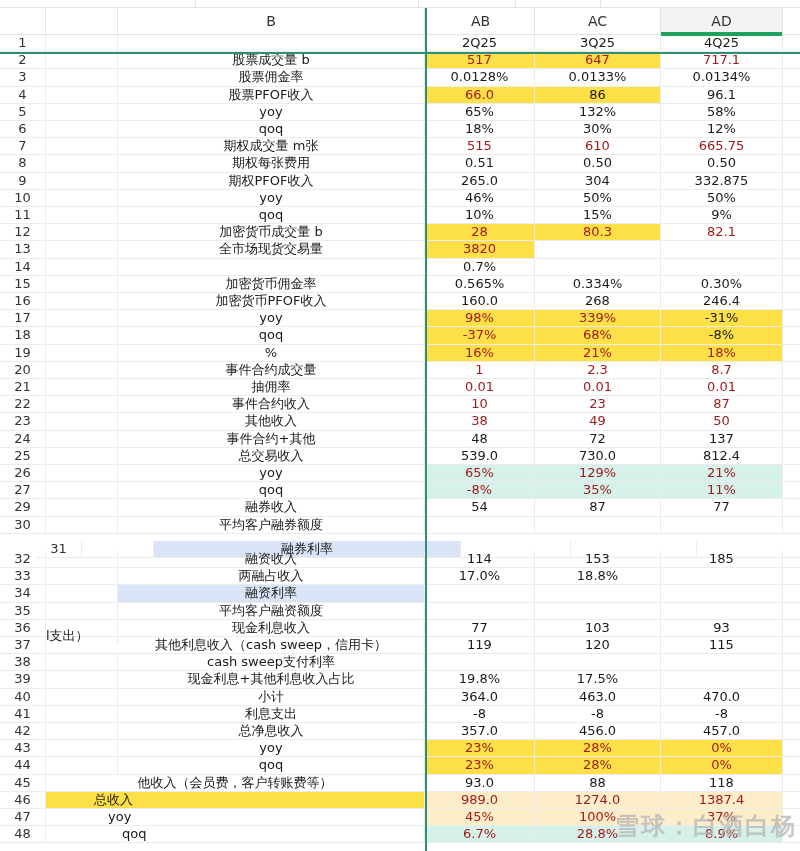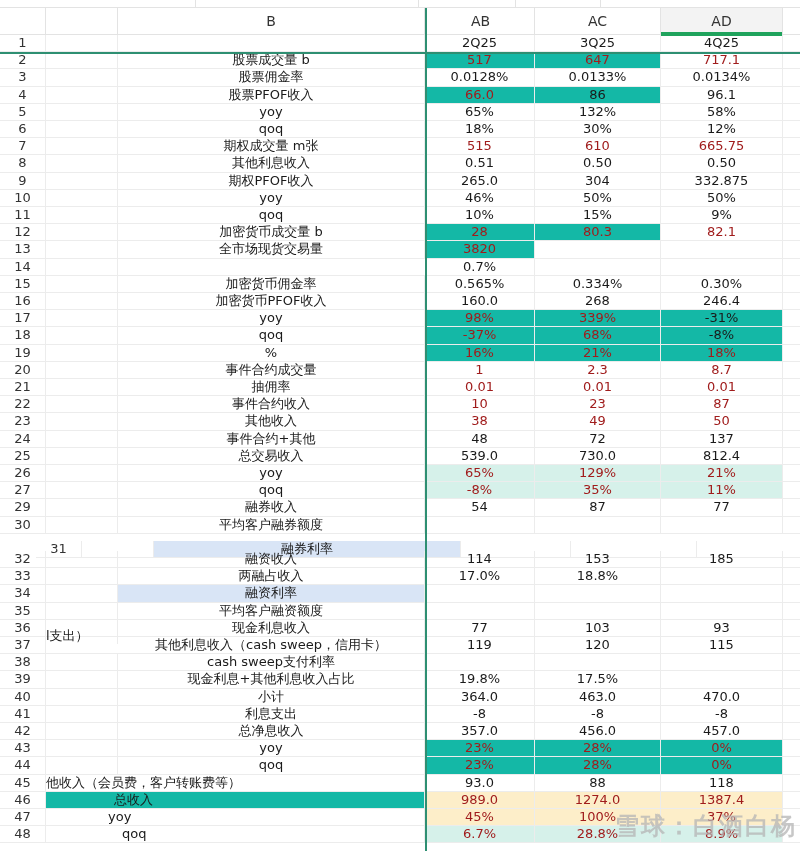--- a/index.html
+++ b/index.html
@@ -19,21 +19,21 @@
     .row .c { position: absolute; top: 0; height: 100%; line-height: 16px; text-align: center; white-space: nowrap; overflow: visible; border-right: 1px solid #ececec; font-size: 13px; }
     .rn { left: 0; width: 46px; text-align: center !important; color: #333; }
     .ca { left: 46px; width: 72px; }
     .cb { left: 118px; width: 307px; }
     .cab { left: 425px; width: 110px; }
     .cac { left: 535px; width: 126px; }
     .cad { left: 661px; width: 122px; }
     .cae { left: 783px; width: 17px; border-right: none !important; }
 
     .red { color: #a01c1c; }
-    .bg-pink { background: #14b8a6; }
+    .bg-pink { background: #fde047; }
     .bg-mint { background: #d6f1ea; }
     .bg-blue { background: #d9e5f6; }
     .bg-yellow { background: #fdeec9; }
 
     .freeze-h { position: absolute; left: 0; top: 52px; width: 800px; height: 2px; background: #2e8f72; }
     .freeze-v { position: absolute; left: 425px; top: 8px; width: 2px; height: 843px; background: #2e8f72; }
 
     .watermark { position: absolute; left: 615px; top: 810px; font-size: 24px; color: rgba(180,180,180,0.75); letter-spacing: 2px; white-space: nowrap; pointer-events: none; font-weight: bold; }
   </style>
 </head>
@@ -116,21 +116,21 @@
       <div class="c ca"></div>
       <div class="c cb">期权成交量 m张</div>
       <div class="c cab red">515</div>
       <div class="c cac red">610</div>
       <div class="c cad red">665.75</div>
       <div class="c cae"></div>
     </div>
     <div class="row" style="top: 120.4px;">
       <div class="c rn">8</div>
       <div class="c ca"></div>
-      <div class="c cb">其他利息收入</div>
+      <div class="c cb">期权每张费用</div>
       <div class="c cab">0.51</div>
       <div class="c cac">0.50</div>
       <div class="c cad">0.50</div>
       <div class="c cae"></div>
     </div>
     <div class="row" style="top: 137.6px;">
       <div class="c rn">9</div>
       <div class="c ca"></div>
       <div class="c cb">期权PFOF收入</div>
       <div class="c cab">265.0</div>
@@ -438,29 +438,29 @@
       <div class="c rn">44</div>
       <div class="c ca"></div>
       <div class="c cb">qoq</div>
       <div class="c cab bg-pink red">23%</div>
       <div class="c cac bg-pink red">28%</div>
       <div class="c cad bg-pink red">0%</div>
       <div class="c cae"></div>
     </div>
     <div class="row" style="top: 739.6px;">
       <div class="c rn">45</div>
-      <div class="c cb" style="left: 46px; width: 379px; text-align: left;">他收入（会员费，客户转账费等）</div>
+      <div class="c cb" style="left: 46px; width: 379px; text-align: center;">他收入（会员费，客户转账费等）</div>
       <div class="c cab">93.0</div>
       <div class="c cac">88</div>
       <div class="c cad">118</div>
       <div class="c cae"></div>
     </div>
     <div class="row" style="top: 756.8px;">
       <div class="c rn">46</div>
-      <div class="c cb bg-pink" style="left: 46px; width: 379px; text-align: left; padding-left: 68px;">总收入</div>
+      <div class="c cb bg-pink" style="left: 46px; width: 379px; text-align: left; padding-left: 48px;">总收入</div>
       <div class="c cab bg-yellow red">989.0</div>
       <div class="c cac bg-yellow red">1274.0</div>
       <div class="c cad bg-yellow red">1387.4</div>
       <div class="c cae"></div>
     </div>
     <div class="row" style="top: 774px;">
       <div class="c rn">47</div>
       <div class="c cb" style="left: 46px; width: 379px; text-align: left; padding-left: 62px;">yoy</div>
       <div class="c cab bg-yellow red">45%</div>
       <div class="c cac bg-yellow red">100%</div>

